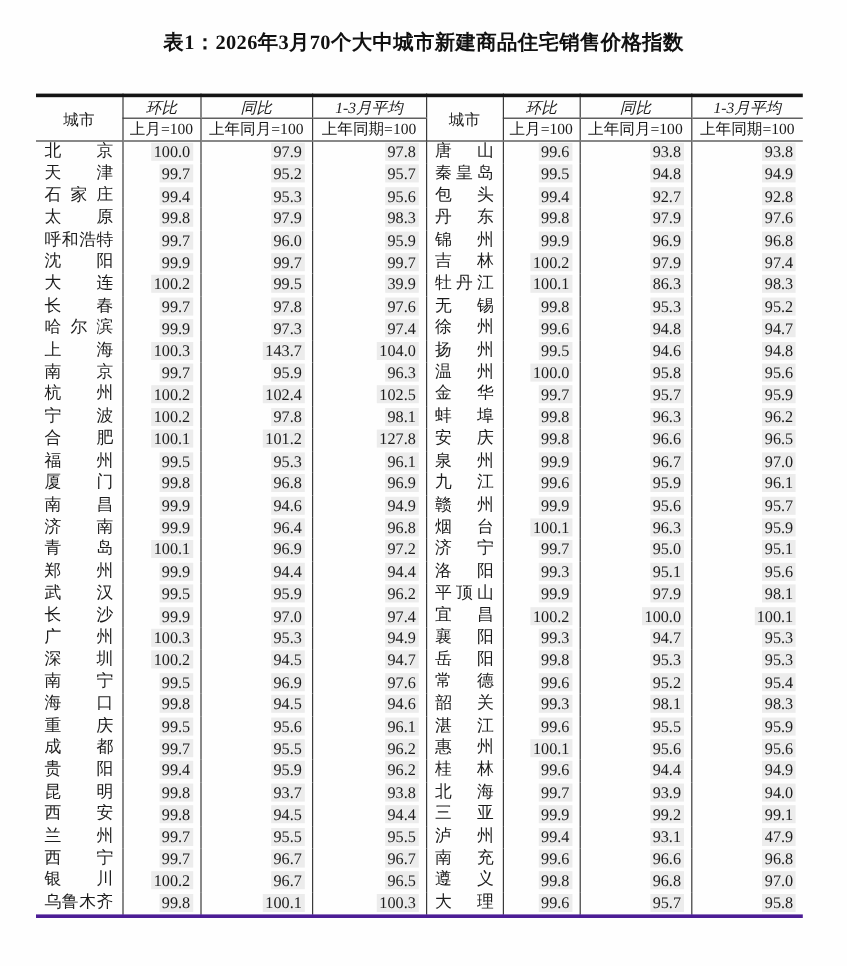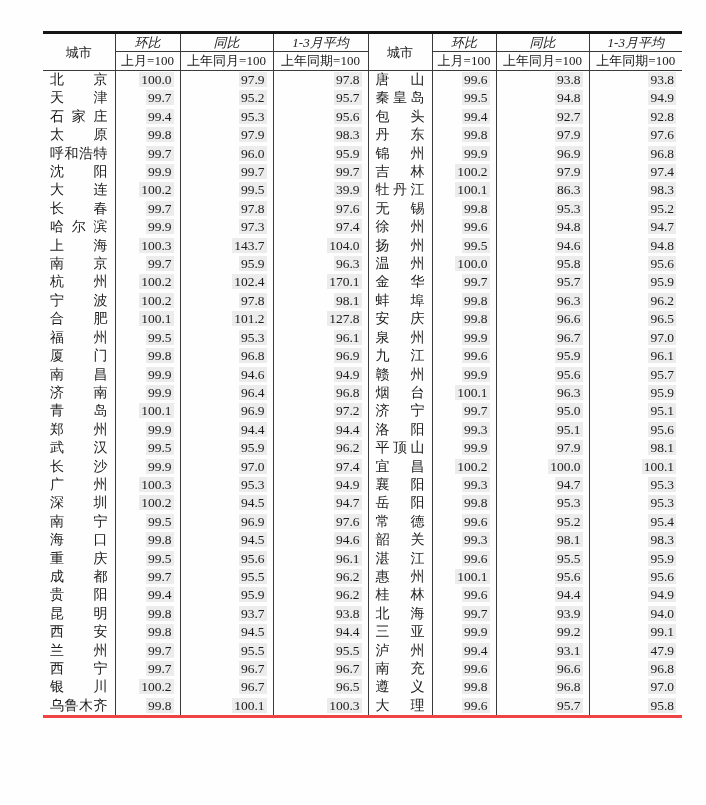--- a/index.html
+++ b/index.html
@@ -19,25 +19,25 @@
   .title {
     padding-top: 24px;
     margin: 0;
     text-align: center;
     font-size: 17px;
     font-weight: bold;
     color: #111111;
     letter-spacing: 0.3px;
   }
   table.idx {
-    margin: 31px 0 0 43px;
+    margin: 31px 0 0 30px;
     border-collapse: collapse;
     table-layout: fixed;
     border-top: 3px solid #151515;
-    border-bottom: 3px solid #ef4444;
+    border-bottom: 3px solid #4c1d95;
     font-size: 13px;
   }
   col.c-city-l { width: 72px; }
   col.c-mom-l  { width: 65px; }
   col.c-yoy-l  { width: 93px; }
   col.c-avg-l  { width: 95px; }
   col.c-city-r { width: 64px; }
   col.c-mom-r  { width: 64px; }
   col.c-yoy-r  { width: 93px; }
   col.c-avg-r  { width: 93px; }
@@ -78,20 +78,21 @@
   }
   tbody td.num .v {
     background: #ececec;
     padding: 0 2px;
   }
 </style>
 </head>
 <body>
 
 <div class="page">
+  <h1 class="title">表1：2026年3月70个大中城市新建商品住宅销售价格指数</h1>
 
   <table class="idx">
     <colgroup>
       <col class="c-city-l">
         <col class="c-mom-l">
         <col class="c-yoy-l">
         <col class="c-avg-l">
       <col class="c-city-r">
         <col class="c-mom-r">
         <col class="c-yoy-r">
@@ -225,21 +226,21 @@
           <td class="num bl"><span class="v">96.3</span></td>
           <td class="city bl">温州</td>
           <td class="num bl"><span class="v">100.0</span></td>
           <td class="num bl"><span class="v">95.8</span></td>
           <td class="num bl"><span class="v">95.6</span></td>
         </tr>
         <tr>
           <td class="city">杭州</td>
           <td class="num bl"><span class="v">100.2</span></td>
           <td class="num bl"><span class="v">102.4</span></td>
-          <td class="num bl"><span class="v">170.1</span></td>
+          <td class="num bl"><span class="v">102.5</span></td>
           <td class="city bl">金华</td>
           <td class="num bl"><span class="v">99.7</span></td>
           <td class="num bl"><span class="v">95.7</span></td>
           <td class="num bl"><span class="v">95.9</span></td>
         </tr>
         <tr>
           <td class="city">宁波</td>
           <td class="num bl"><span class="v">100.2</span></td>
           <td class="num bl"><span class="v">97.8</span></td>
           <td class="num bl"><span class="v">98.1</span></td>

